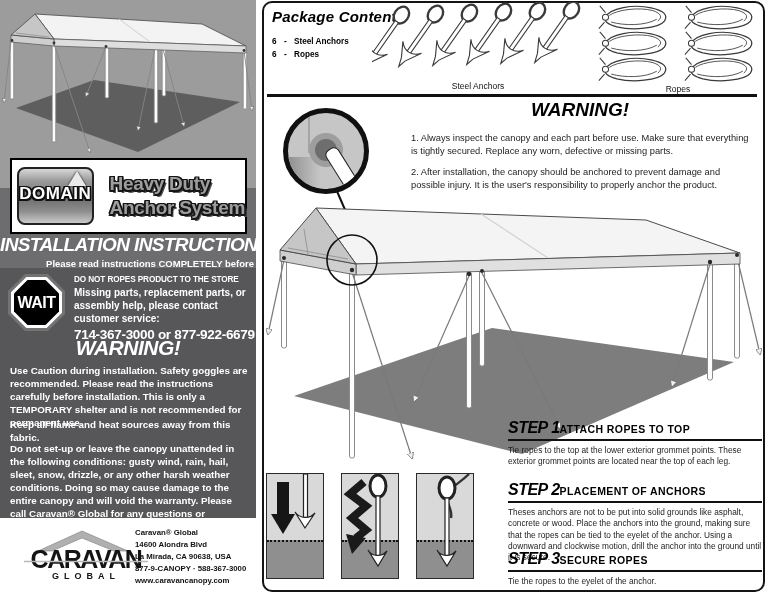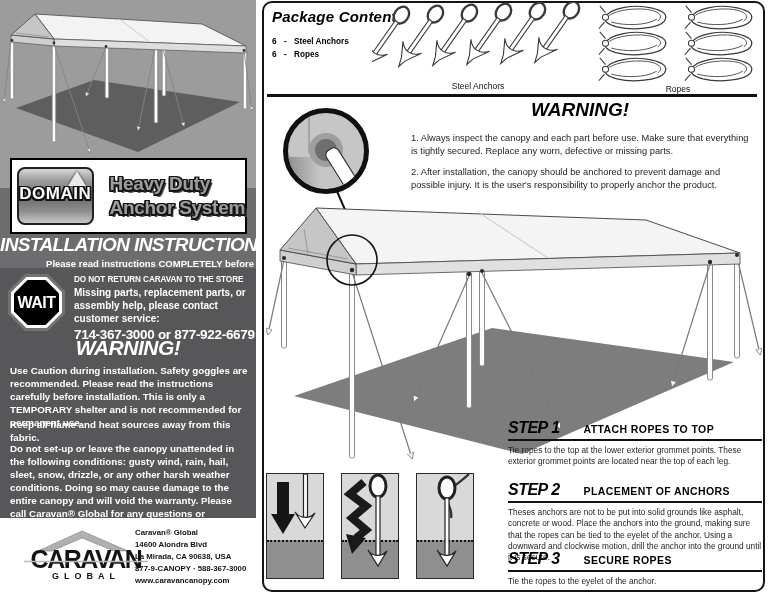--- a/index.html
+++ b/index.html
@@ -88,21 +88,21 @@
   .panel{position:relative;width:56px;height:104px;border:1.5px solid #2a2a2a;margin-right:17px;
      background:linear-gradient(#d9d9d9 0 63%,#8f8f8f 63% 100%);}
   .panel .ground-line{position:absolute;left:0;top:63%;width:100%;border-top:2px dotted #111;}
   .panel svg{position:absolute;left:0;top:0;}
 
   
   .step{position:absolute;left:508px;width:254px;}
   #step-1{top:419px;} #step-2{top:481px;} #step-3{top:550px;}
   .step-header{display:flex;align-items:baseline;border-bottom:2.5px solid #111;padding-bottom:2px;}
   .step-num{font-style:italic;font-weight:900;font-size:16px;letter-spacing:-.5px;color:#000;}
-  .step-title{font-weight:900;font-size:10.5px;letter-spacing:.4px;margin-left:24px;color:#000;}
+  .step-title{font-weight:900;font-size:10.5px;letter-spacing:.4px;margin-left:0;color:#000;}
   .step-body{margin-top:4px;font-size:8.3px;line-height:1.36;color:#1d1d1d;}
 </style>
 </head>
 <body>
 
 <div id="app">
 
   <div class="abs" id="band-top"></div>
   <div class="abs" id="band-mid"></div>
   <div class="abs" id="band-dark"></div>
@@ -152,21 +152,21 @@
 
   <div class="abs" id="install-heading">INSTALLATION INSTRUCTIONS</div>
   <div class="abs" id="install-sub">Please read instructions COMPLETELY before assembly.</div>
 
   <div class="abs" id="wait-row">
     <div id="oct-outer" class="oct">
       <div id="oct-white" class="oct"></div>
       <div id="oct-inner" class="oct">WAIT</div>
     </div>
     <div id="wait-text">
-      <div id="wait-line1">DO NOT RETURN CARAVAN TO THE STORE</div>
+      <div id="wait-line1">DO NOT ROPES PRODUCT TO THE STORE</div>
       <div id="wait-body">Missing parts, replacement parts, or assembly help, please contact customer service:</div>
       <div id="wait-phones">714-367-3000 or 877-922-6679</div>
     </div>
   </div>
 
   <div class="abs" id="left-warning-heading">WARNING!</div>
   <div class="abs left-para" id="left-p1">Use Caution during installation. Safety goggles are recommended. Please read the instructions carefully before installation. This is only a TEMPORARY shelter and is not recommended for permanent use.</div>
   <div class="abs left-para" id="left-p2">Keep all flame and heat sources away from this fabric.</div>
   <div class="abs left-para" id="left-p3">Do not set-up or leave the canopy unattended in the following conditions: gusty wind, rain, hail, sleet, snow, drizzle, or any other harsh weather conditions. Doing so may cause damage to the entire canopy and will void the warranty. Please call Caravan® Global for any questions or inquiries</div>
 

